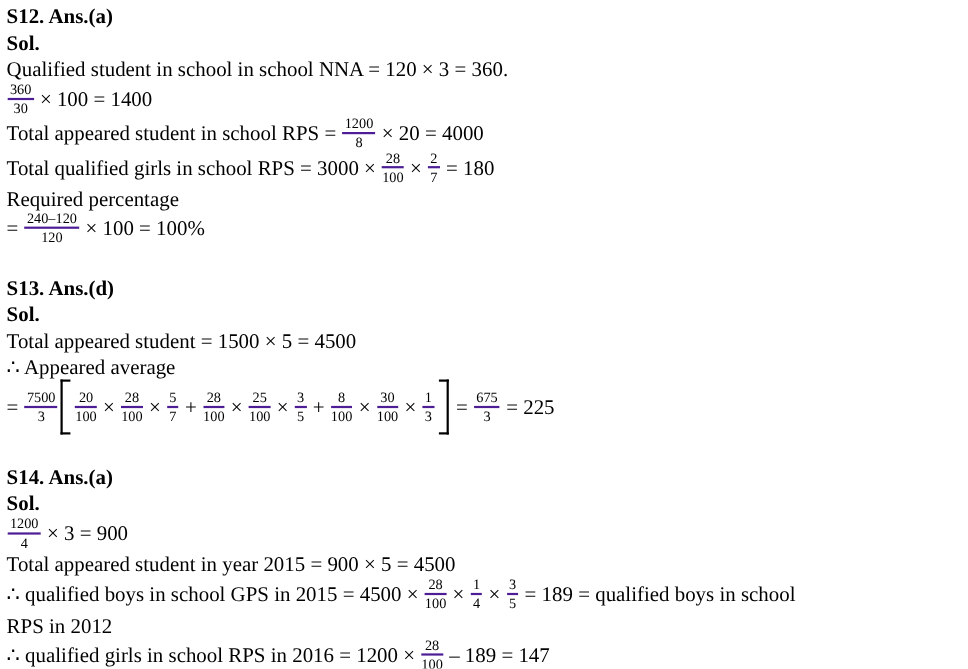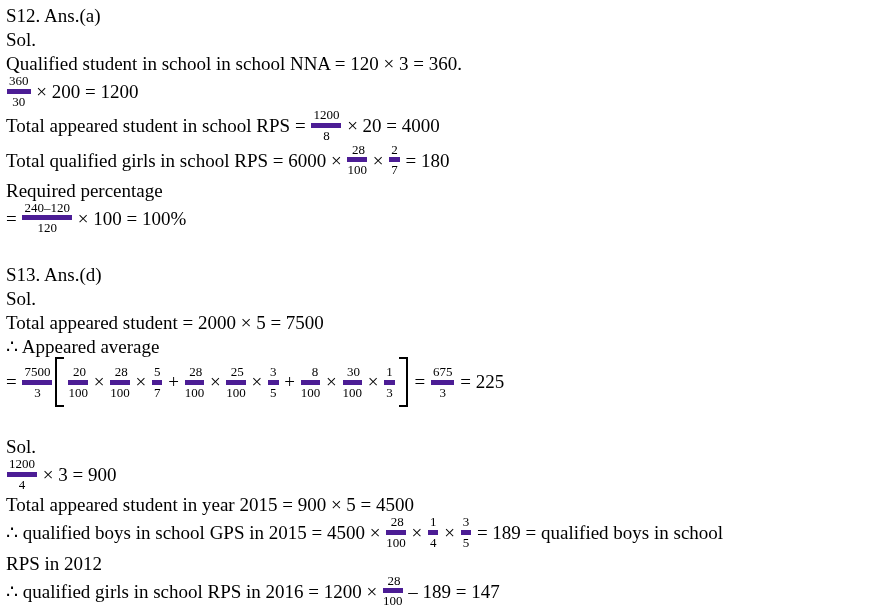--- a/index.html
+++ b/index.html
@@ -13,21 +13,21 @@
     box-sizing: border-box;
     padding: 4px 8px 0 6px;
     background: #ffffff;
     color: #000000;
     font-family: "Liberation Serif", "DejaVu Serif", serif;
     font-size: 19px;
     overflow: hidden;
   }
   .solution + .solution { margin-top: 26px; }
   .heading {
-    font-weight: normal;
+    font-weight: bold;
     line-height: 24px;
     white-space: nowrap;
   }
   .line {
     line-height: 24px;
     min-height: 24px;
     white-space: nowrap;
   }
   .txt { white-space: pre; }
   .frac {
@@ -35,23 +35,22 @@
     vertical-align: middle;
     text-align: center;
     font-size: 13px;
     line-height: 1.05;
     padding: 0 1px;
     position: relative;
     top: -2px;
   }
   .frac .num {
     display: block;
-    border-bottom: 5px solid #4c1d95;
+    border-bottom: 2px solid #4c1d95;
     padding: 0 2px 1px 2px;
-    text-align: right;
   }
   .frac .den {
     display: block;
     padding-top: 1px;
   }
   .bracket {
     display: inline-block;
     vertical-align: middle;
     width: 7px;
     height: 46px;
@@ -73,34 +72,35 @@
 </style>
 </head>
 <body>
 
 <div class="page">
   <div>
       <section class="solution">
         <div class="heading">S12. Ans.(a)</div>
         <div class="heading">Sol.</div>
         <div class="line"><span class="txt">Qualified student in school in school NNA = 120 × 3 = 360.</span></div>
-        <div class="line"><span class="frac"><span class="num">360</span><span class="den">30</span></span><span class="txt"> × 200 = 1200</span></div>
+        <div class="line"><span class="frac"><span class="num">360</span><span class="den">30</span></span><span class="txt"> × 100 = 1400</span></div>
         <div class="line"><span class="txt">Total appeared student in school RPS = </span><span class="frac"><span class="num">1200</span><span class="den">8</span></span><span class="txt"> × 20 = 4000</span></div>
-        <div class="line"><span class="txt">Total qualified girls in school RPS = 6000 × </span><span class="frac"><span class="num">28</span><span class="den">100</span></span><span class="txt"> × </span><span class="frac"><span class="num">2</span><span class="den">7</span></span><span class="txt"> = 180</span></div>
+        <div class="line"><span class="txt">Total qualified girls in school RPS = 3000 × </span><span class="frac"><span class="num">28</span><span class="den">100</span></span><span class="txt"> × </span><span class="frac"><span class="num">2</span><span class="den">7</span></span><span class="txt"> = 180</span></div>
         <div class="line"><span class="txt">Required percentage</span></div>
         <div class="line"><span class="txt">= </span><span class="frac"><span class="num">240–120</span><span class="den">120</span></span><span class="txt"> × 100 = 100%</span></div>
       </section>
       <section class="solution">
         <div class="heading">S13. Ans.(d)</div>
         <div class="heading">Sol.</div>
-        <div class="line"><span class="txt">Total appeared student = 2000 × 5 = 7500</span></div>
+        <div class="line"><span class="txt">Total appeared student = 1500 × 5 = 4500</span></div>
         <div class="line"><span class="txt">∴ Appeared average</span></div>
         <div class="line"><span class="txt">= </span><span class="frac"><span class="num">7500</span><span class="den">3</span></span><span class="bracket bl"></span><span class="frac"><span class="num">20</span><span class="den">100</span></span><span class="txt"> × </span><span class="frac"><span class="num">28</span><span class="den">100</span></span><span class="txt"> × </span><span class="frac"><span class="num">5</span><span class="den">7</span></span><span class="txt"> + </span><span class="frac"><span class="num">28</span><span class="den">100</span></span><span class="txt"> × </span><span class="frac"><span class="num">25</span><span class="den">100</span></span><span class="txt"> × </span><span class="frac"><span class="num">3</span><span class="den">5</span></span><span class="txt"> + </span><span class="frac"><span class="num">8</span><span class="den">100</span></span><span class="txt"> × </span><span class="frac"><span class="num">30</span><span class="den">100</span></span><span class="txt"> × </span><span class="frac"><span class="num">1</span><span class="den">3</span></span><span class="bracket br"></span><span class="txt"> = </span><span class="frac"><span class="num">675</span><span class="den">3</span></span><span class="txt"> = 225</span></div>
       </section>
       <section class="solution">
+        <div class="heading">S14. Ans.(a)</div>
         <div class="heading">Sol.</div>
         <div class="line"><span class="frac"><span class="num">1200</span><span class="den">4</span></span><span class="txt"> × 3 = 900</span></div>
         <div class="line"><span class="txt">Total appeared student in year 2015 = 900 × 5 = 4500</span></div>
         <div class="line"><span class="txt">∴ qualified boys in school GPS in 2015 = 4500 × </span><span class="frac"><span class="num">28</span><span class="den">100</span></span><span class="txt"> × </span><span class="frac"><span class="num">1</span><span class="den">4</span></span><span class="txt"> × </span><span class="frac"><span class="num">3</span><span class="den">5</span></span><span class="txt"> = 189 = qualified boys in school</span></div>
         <div class="line"><span class="txt">RPS in 2012</span></div>
         <div class="line"><span class="txt">∴ qualified girls in school RPS in 2016 = 1200 × </span><span class="frac"><span class="num">28</span><span class="den">100</span></span><span class="txt"> – 189 = 147</span></div>
       </section>
     </div>
 </div>
 

